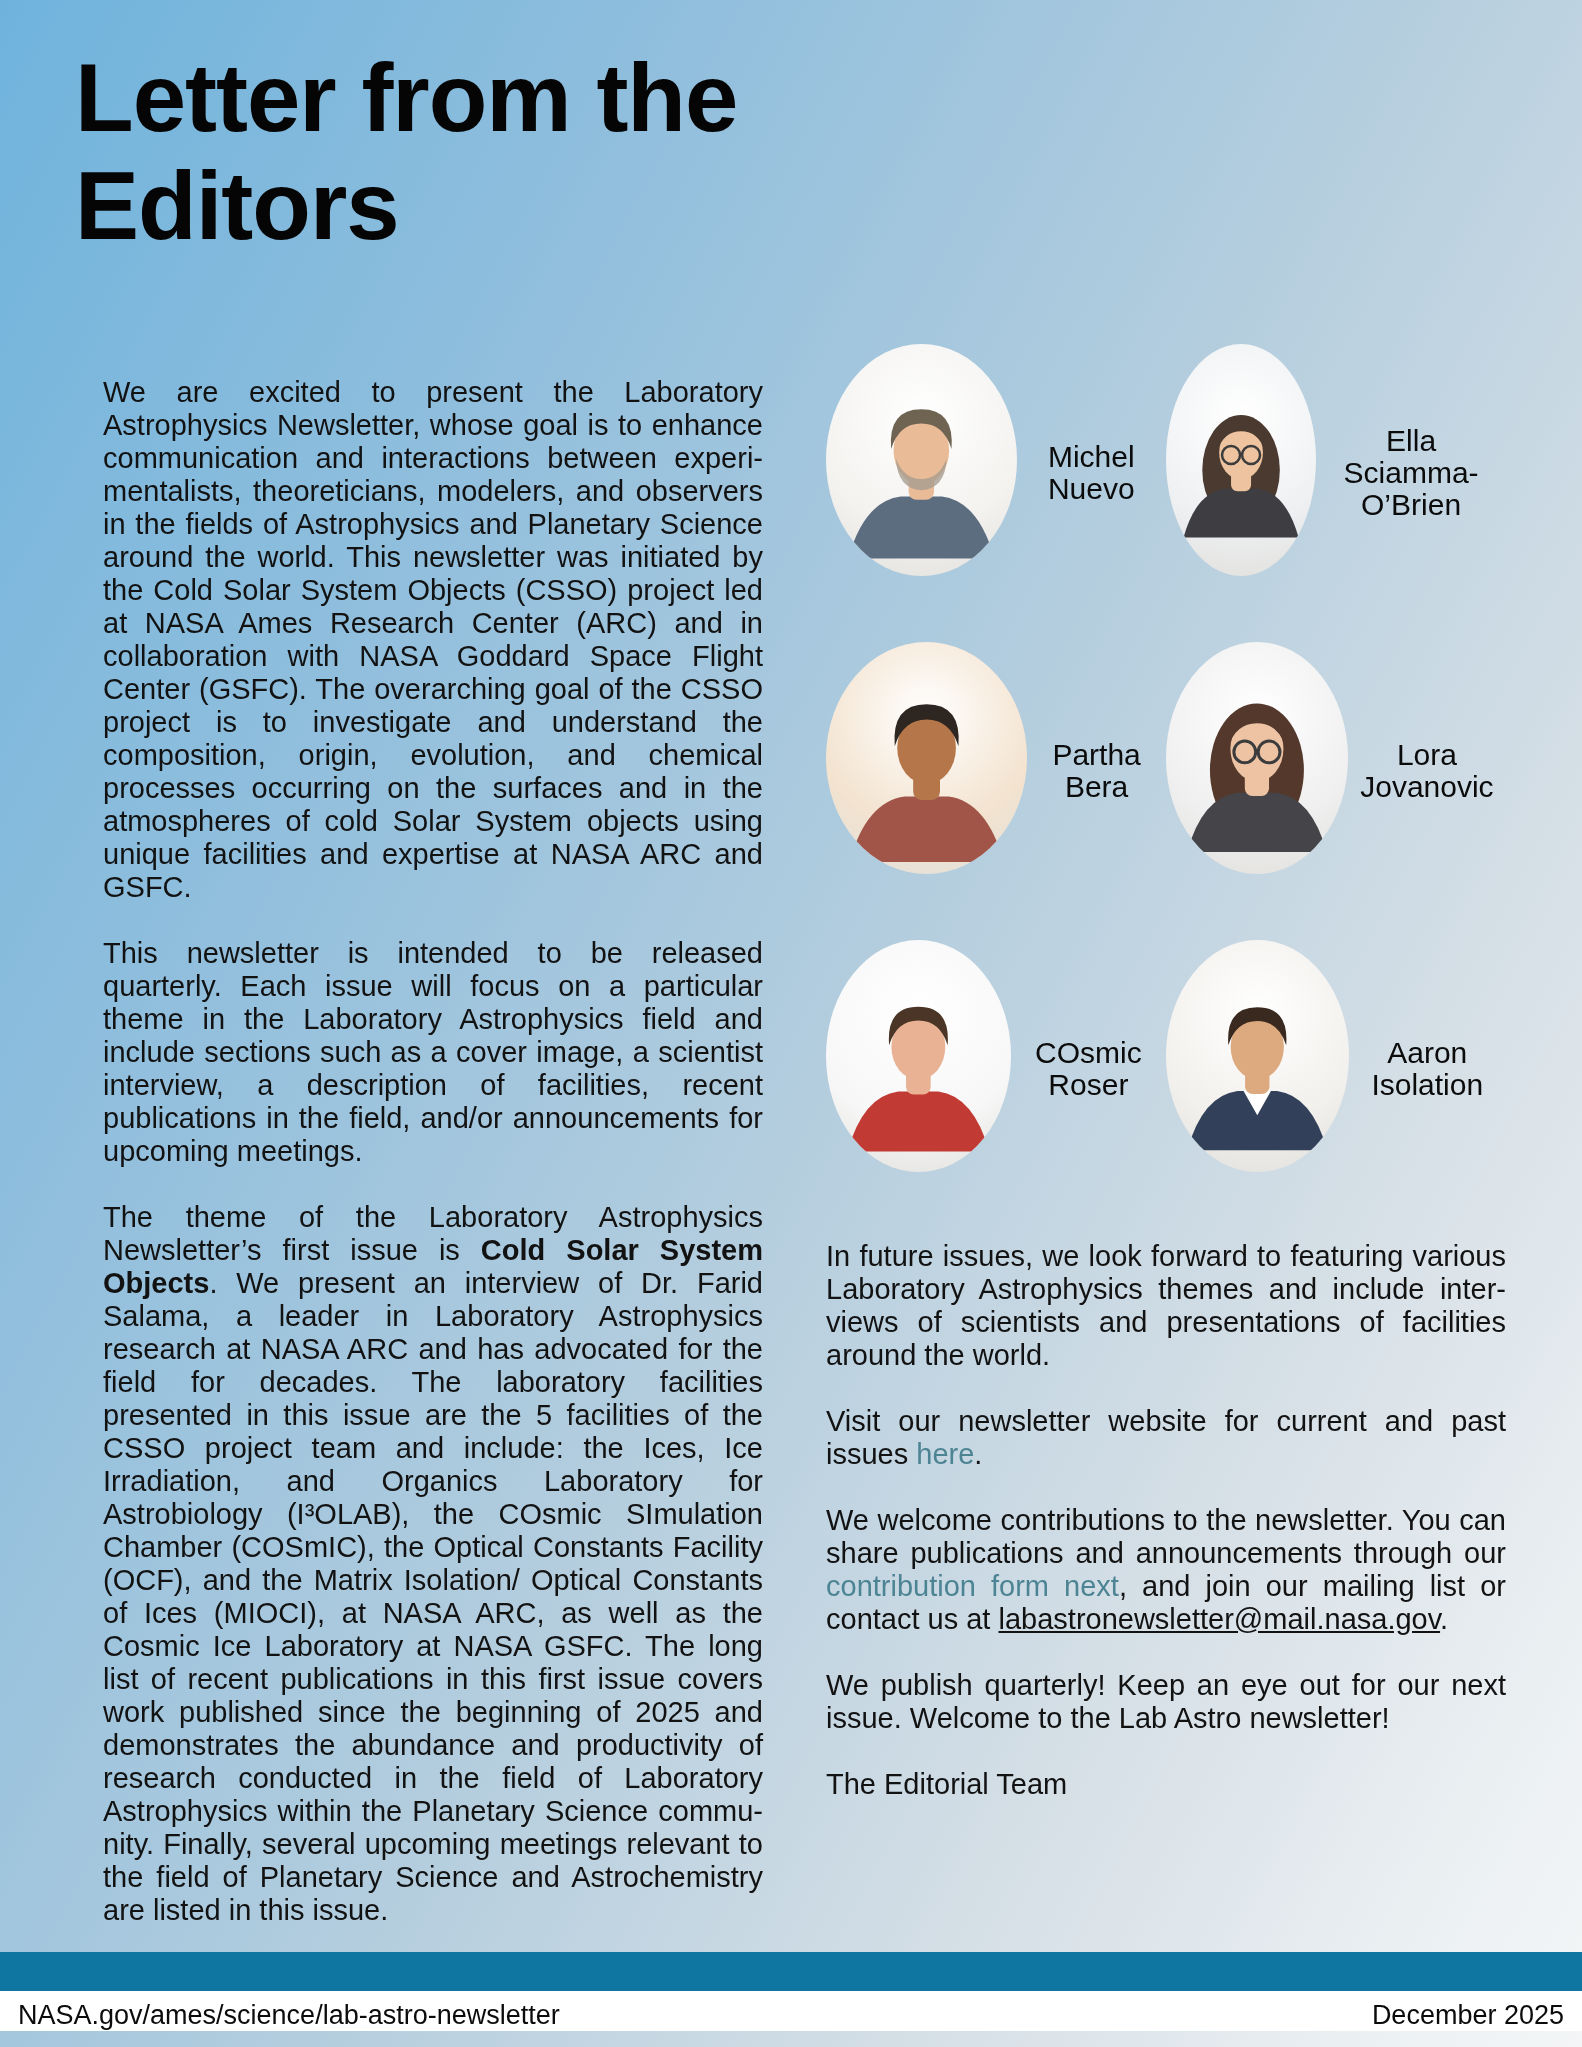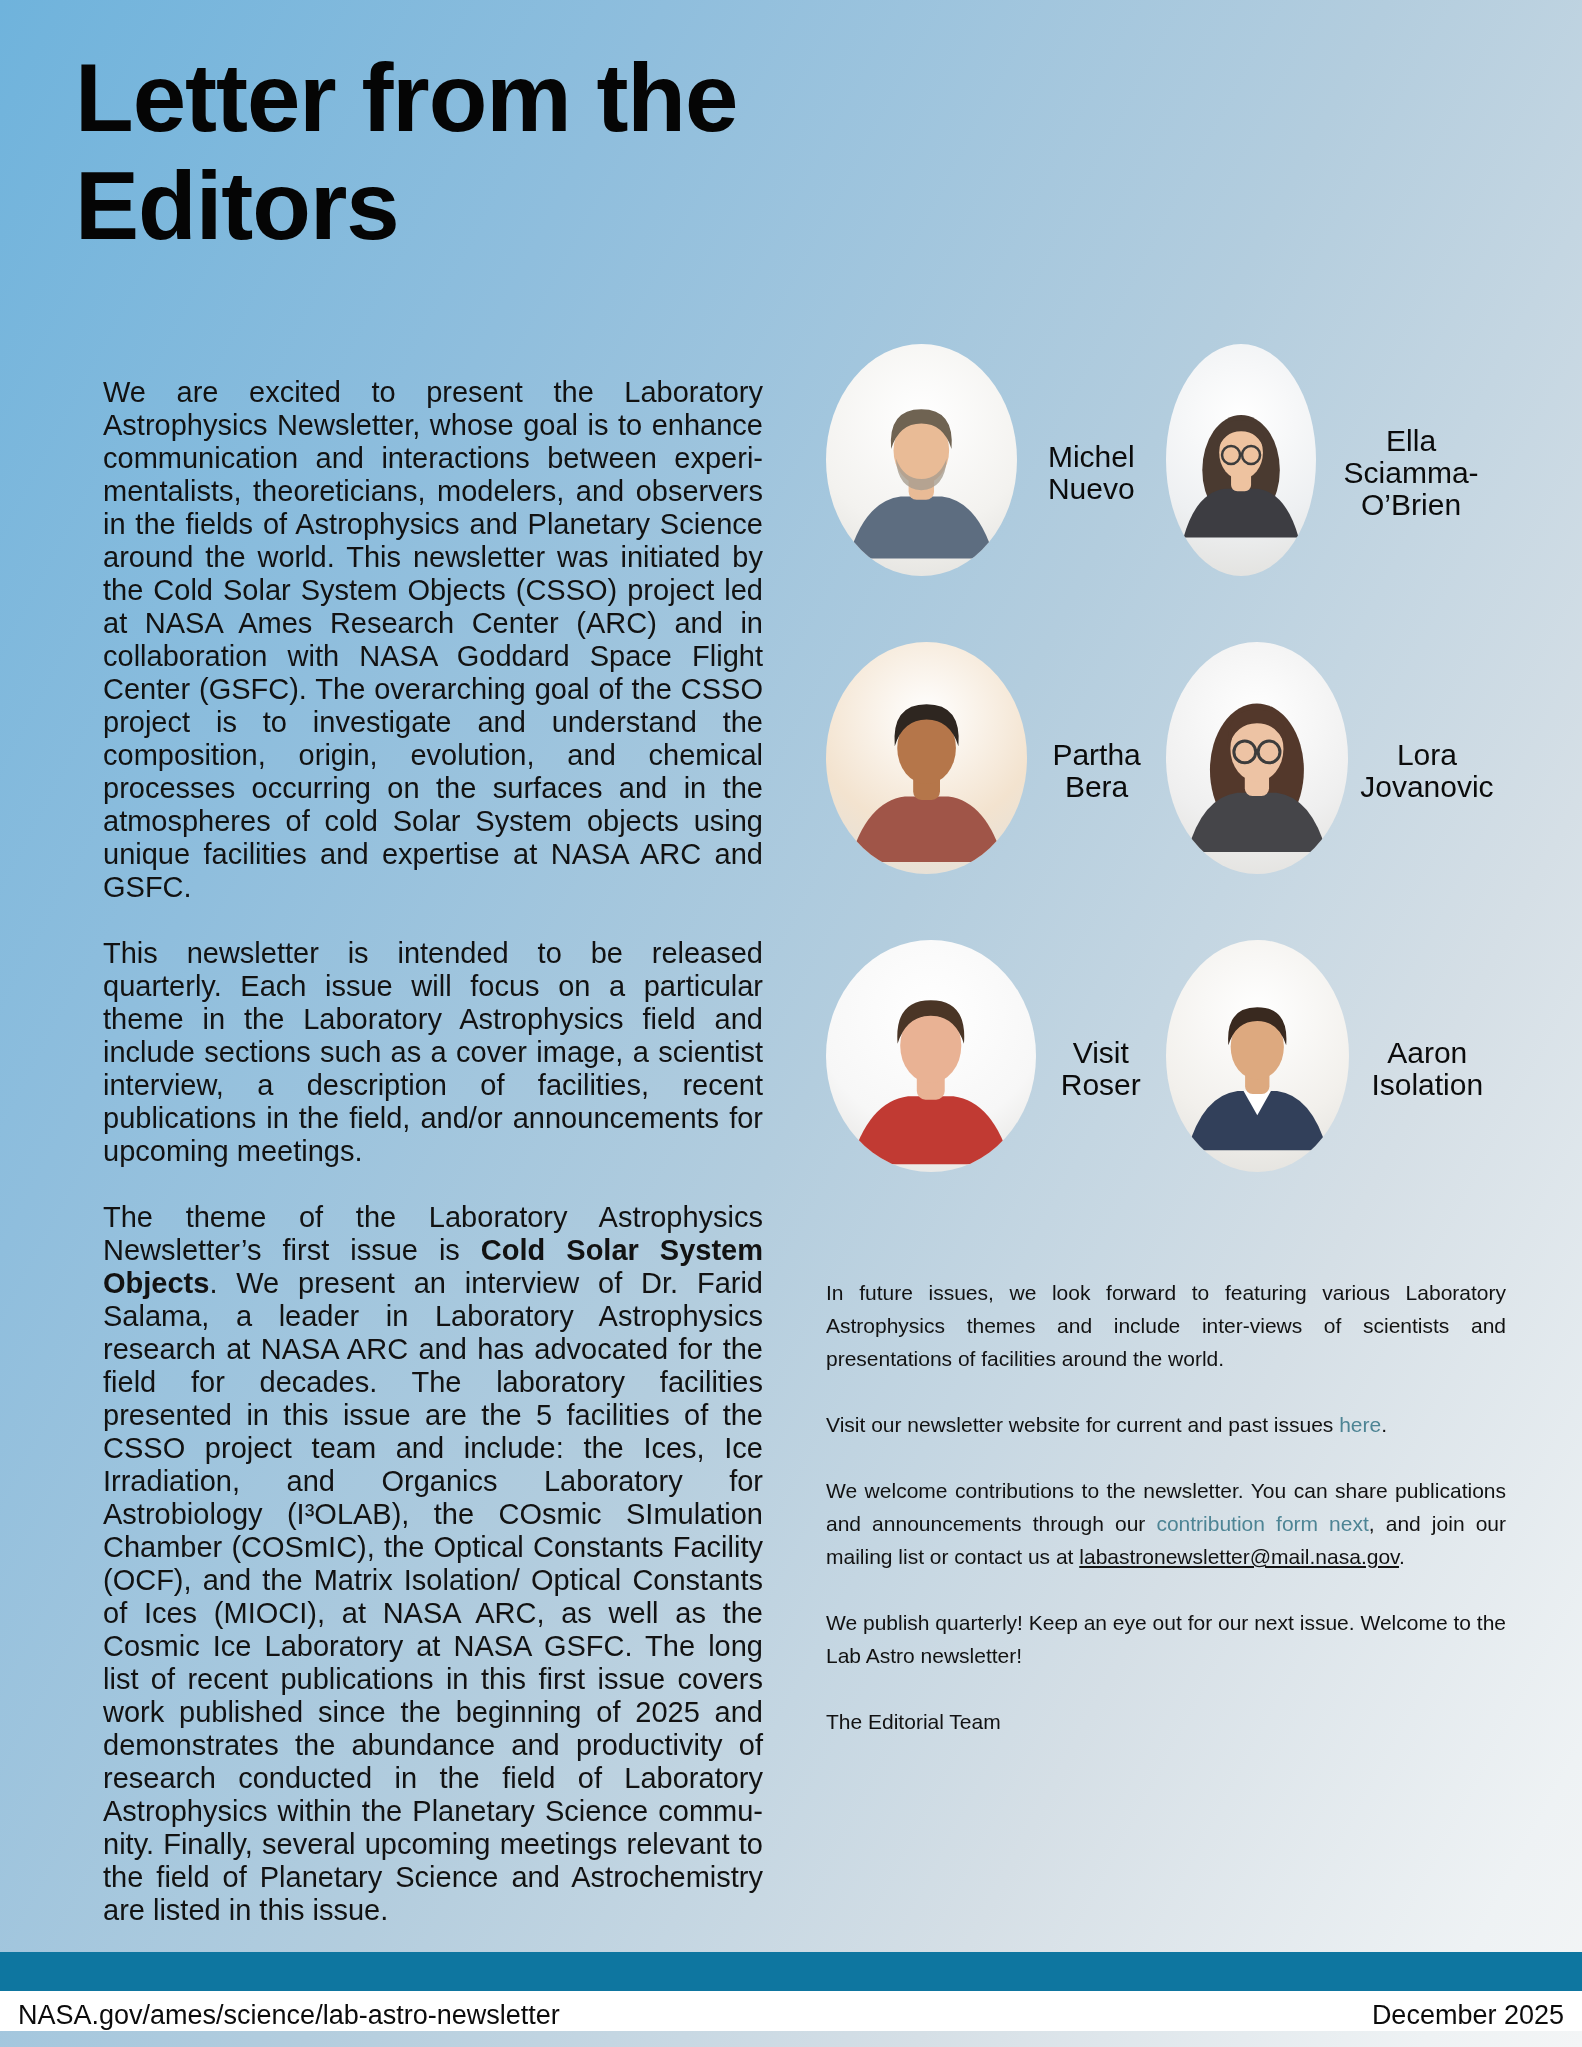--- a/index.html
+++ b/index.html
@@ -15,22 +15,22 @@
     position:absolute; left:75px; top:44px;
     font-size:96px; font-weight:bold; line-height:108px; color:#050505;
     letter-spacing:-1px;
   }
   .col-left {
     position:absolute; left:75px; top:376px; width:688px;
     font-size:29px; line-height:33px; text-align:justify; color:#121212;
   }
   .col-left p { margin-bottom:33px;margin-left:28px; }
   .col-right-text {
-    position:absolute; left:826px; top:1276px; width:680px;
-    font-size:21px; line-height:33px; text-align:justify; color:#121212;
+    position:absolute; left:826px; top:1240px; width:680px;
+    font-size:29px; line-height:33px; text-align:justify; color:#121212;
   }
   .col-right-text p { margin-bottom:33px; }
   .signature { }
   a.link-teal { color:var(--link-color,#4d8494); cursor:pointer; }
   a.link-dark { color:#121212; text-decoration:underline; cursor:pointer; }
 
   .photo-grid {
     position:absolute; left:826px; top:344px; width:680px;
     display:flex; flex-wrap:wrap;
   }
@@ -151,21 +151,21 @@
 
           <path d="M14,122 Q24,86 47,83 L73,83 Q96,86 106,122 Z" style="fill:var(--shirt)"></path>
 
           <rect x="52" y="68" width="16" height="17" rx="5" style="fill:var(--skin)"></rect>
           <ellipse cx="60" cy="54" rx="17.5" ry="21.5" style="fill:var(--skin)"></ellipse>
 
           <path d="M41,53 Q39,28 60,28 Q81,28 79,53 Q74,37 60,37 Q46,37 41,53 Z" style="fill:var(--hair)"></path>
 
         </svg>
       </div>
-      <figcaption class="editor-name">Visit Roser</figcaption>
+      <figcaption class="editor-name">COsmic Roser</figcaption>
     </figure>
 
     <figure class="editor" style="--skin: #dda97f; --hair: #39291f; --shirt: #32405a; --bg: #f2f0ec;">
       <div class="photo">
         <svg viewBox="0 0 120 120" aria-hidden="true">
 
           <path d="M14,122 Q24,86 47,83 L73,83 Q96,86 106,122 Z" style="fill:var(--shirt)"></path>
           <path d="M51,83 L60,99 L69,83 Z" fill="#ffffff"></path>
           <rect x="52" y="68" width="16" height="17" rx="5" style="fill:var(--skin)"></rect>
           <ellipse cx="60" cy="54" rx="17.5" ry="21.5" style="fill:var(--skin)"></ellipse>

